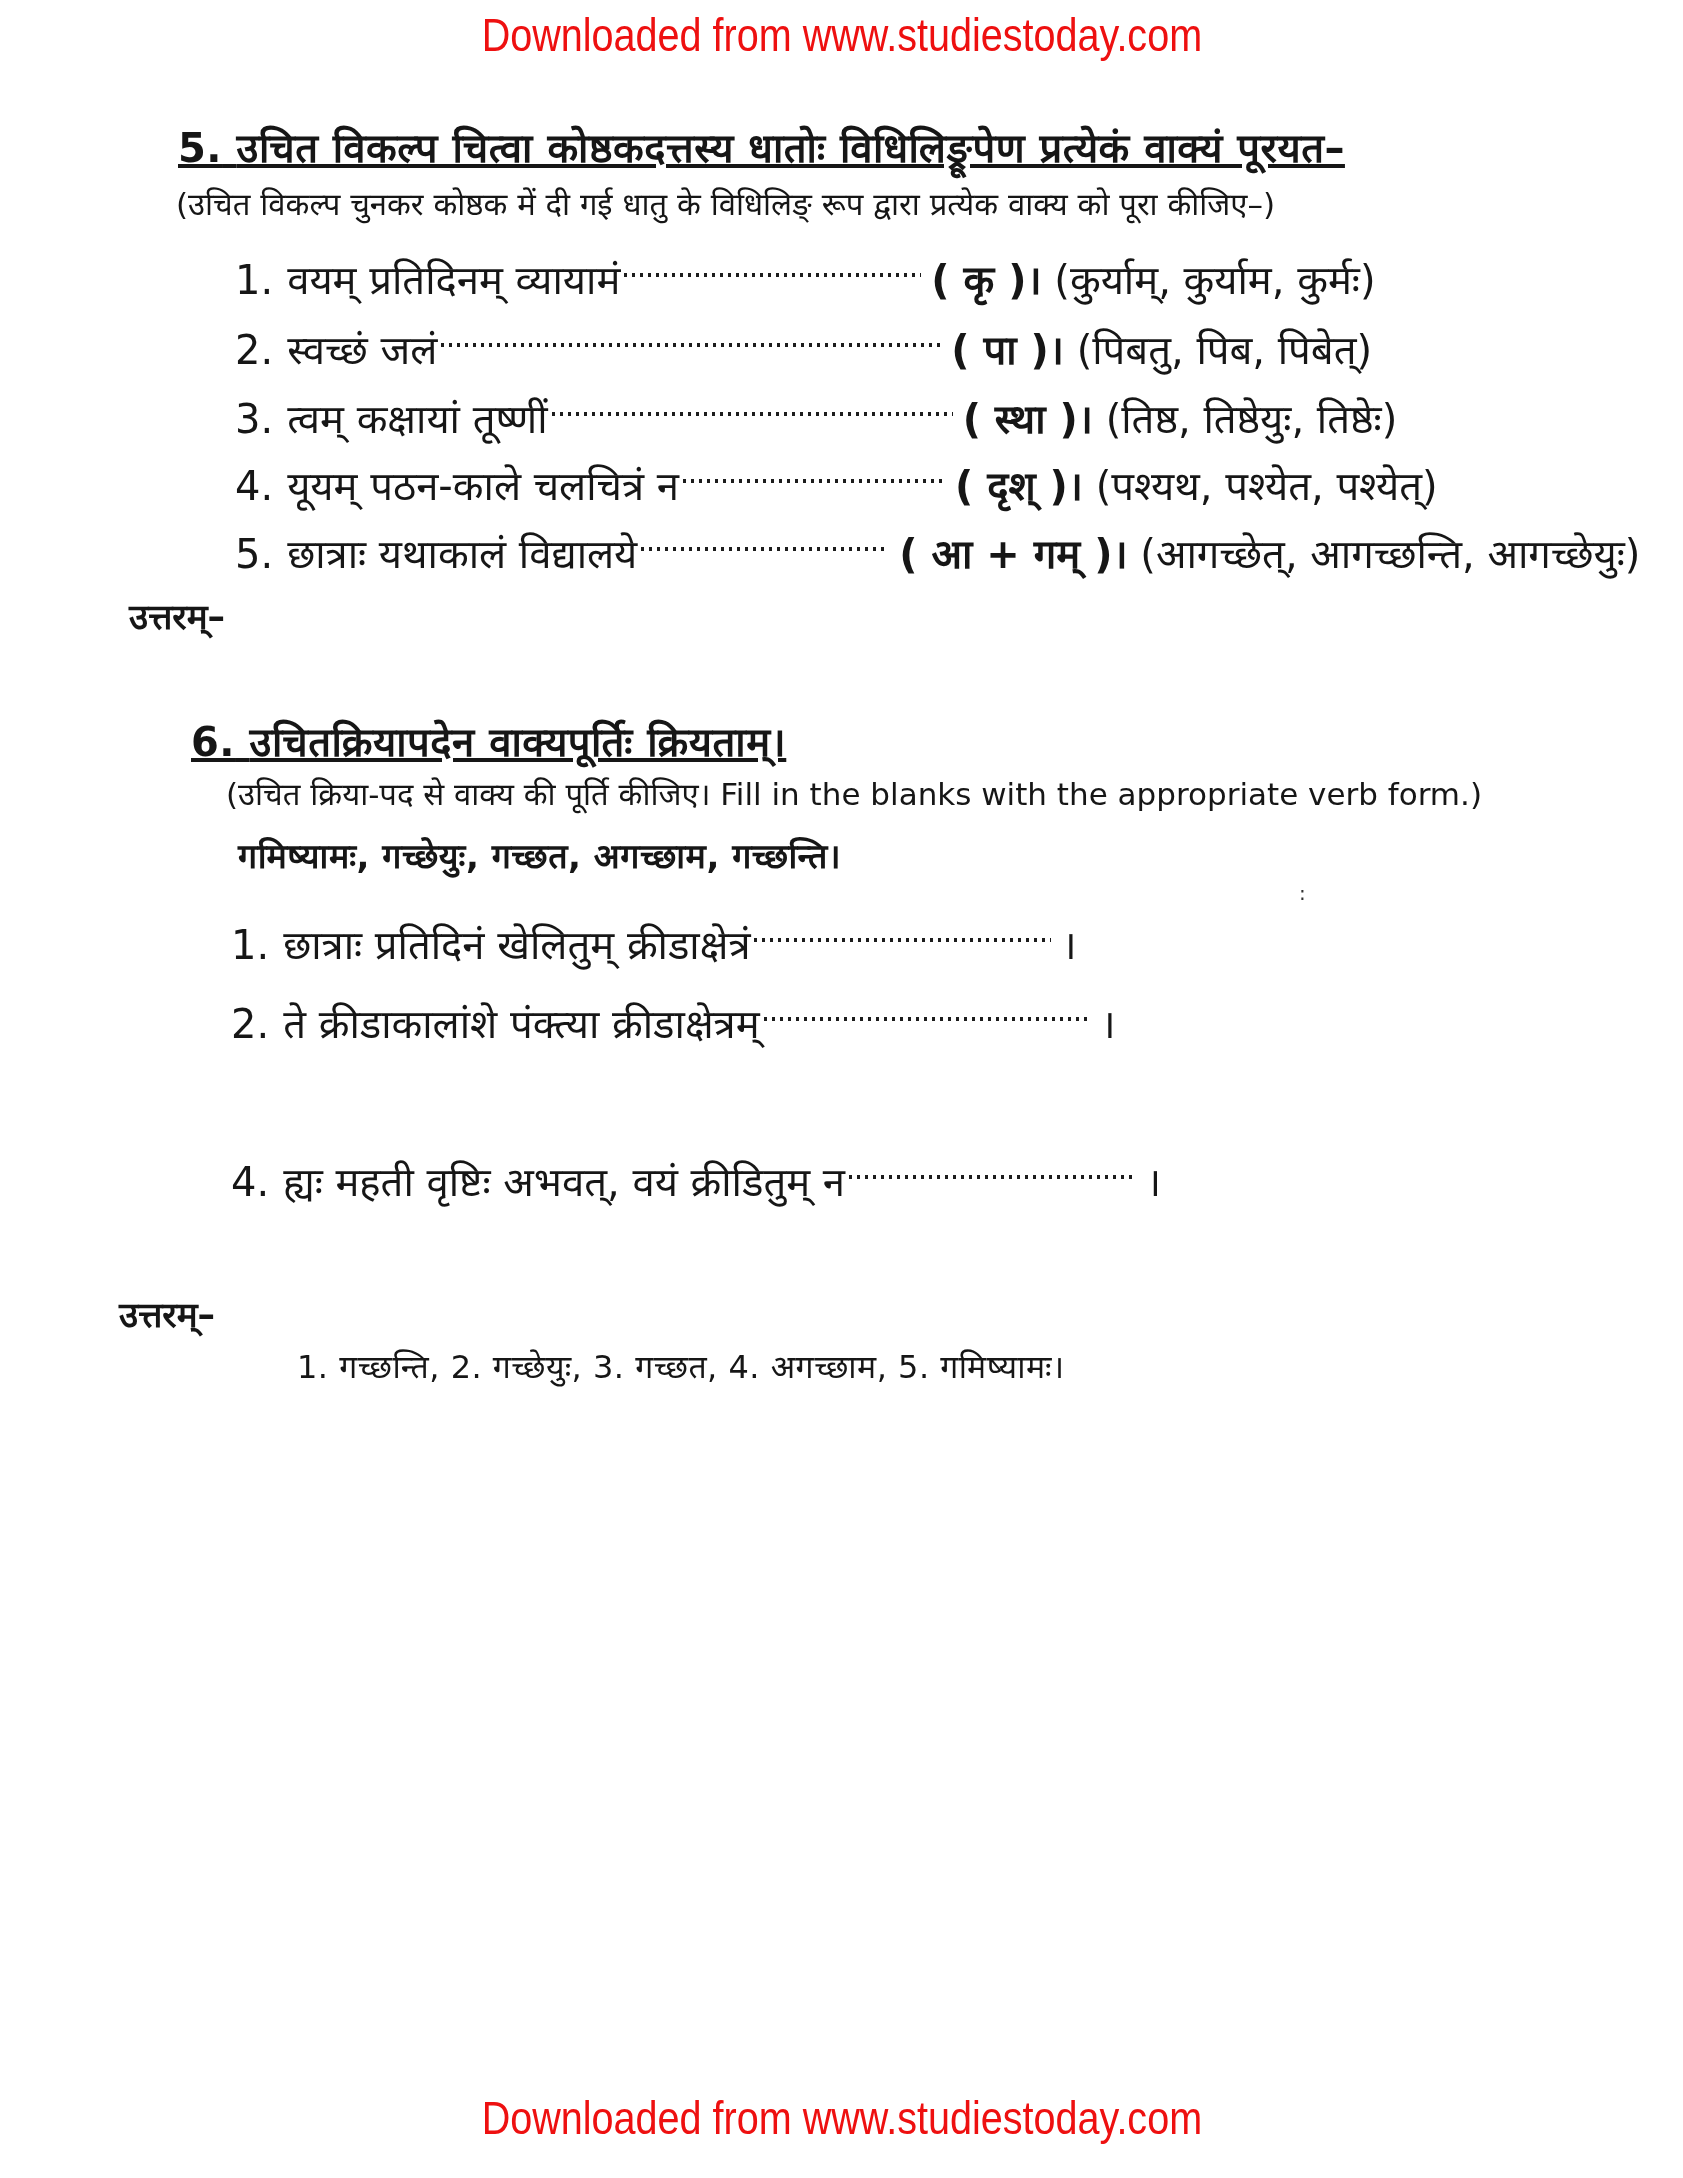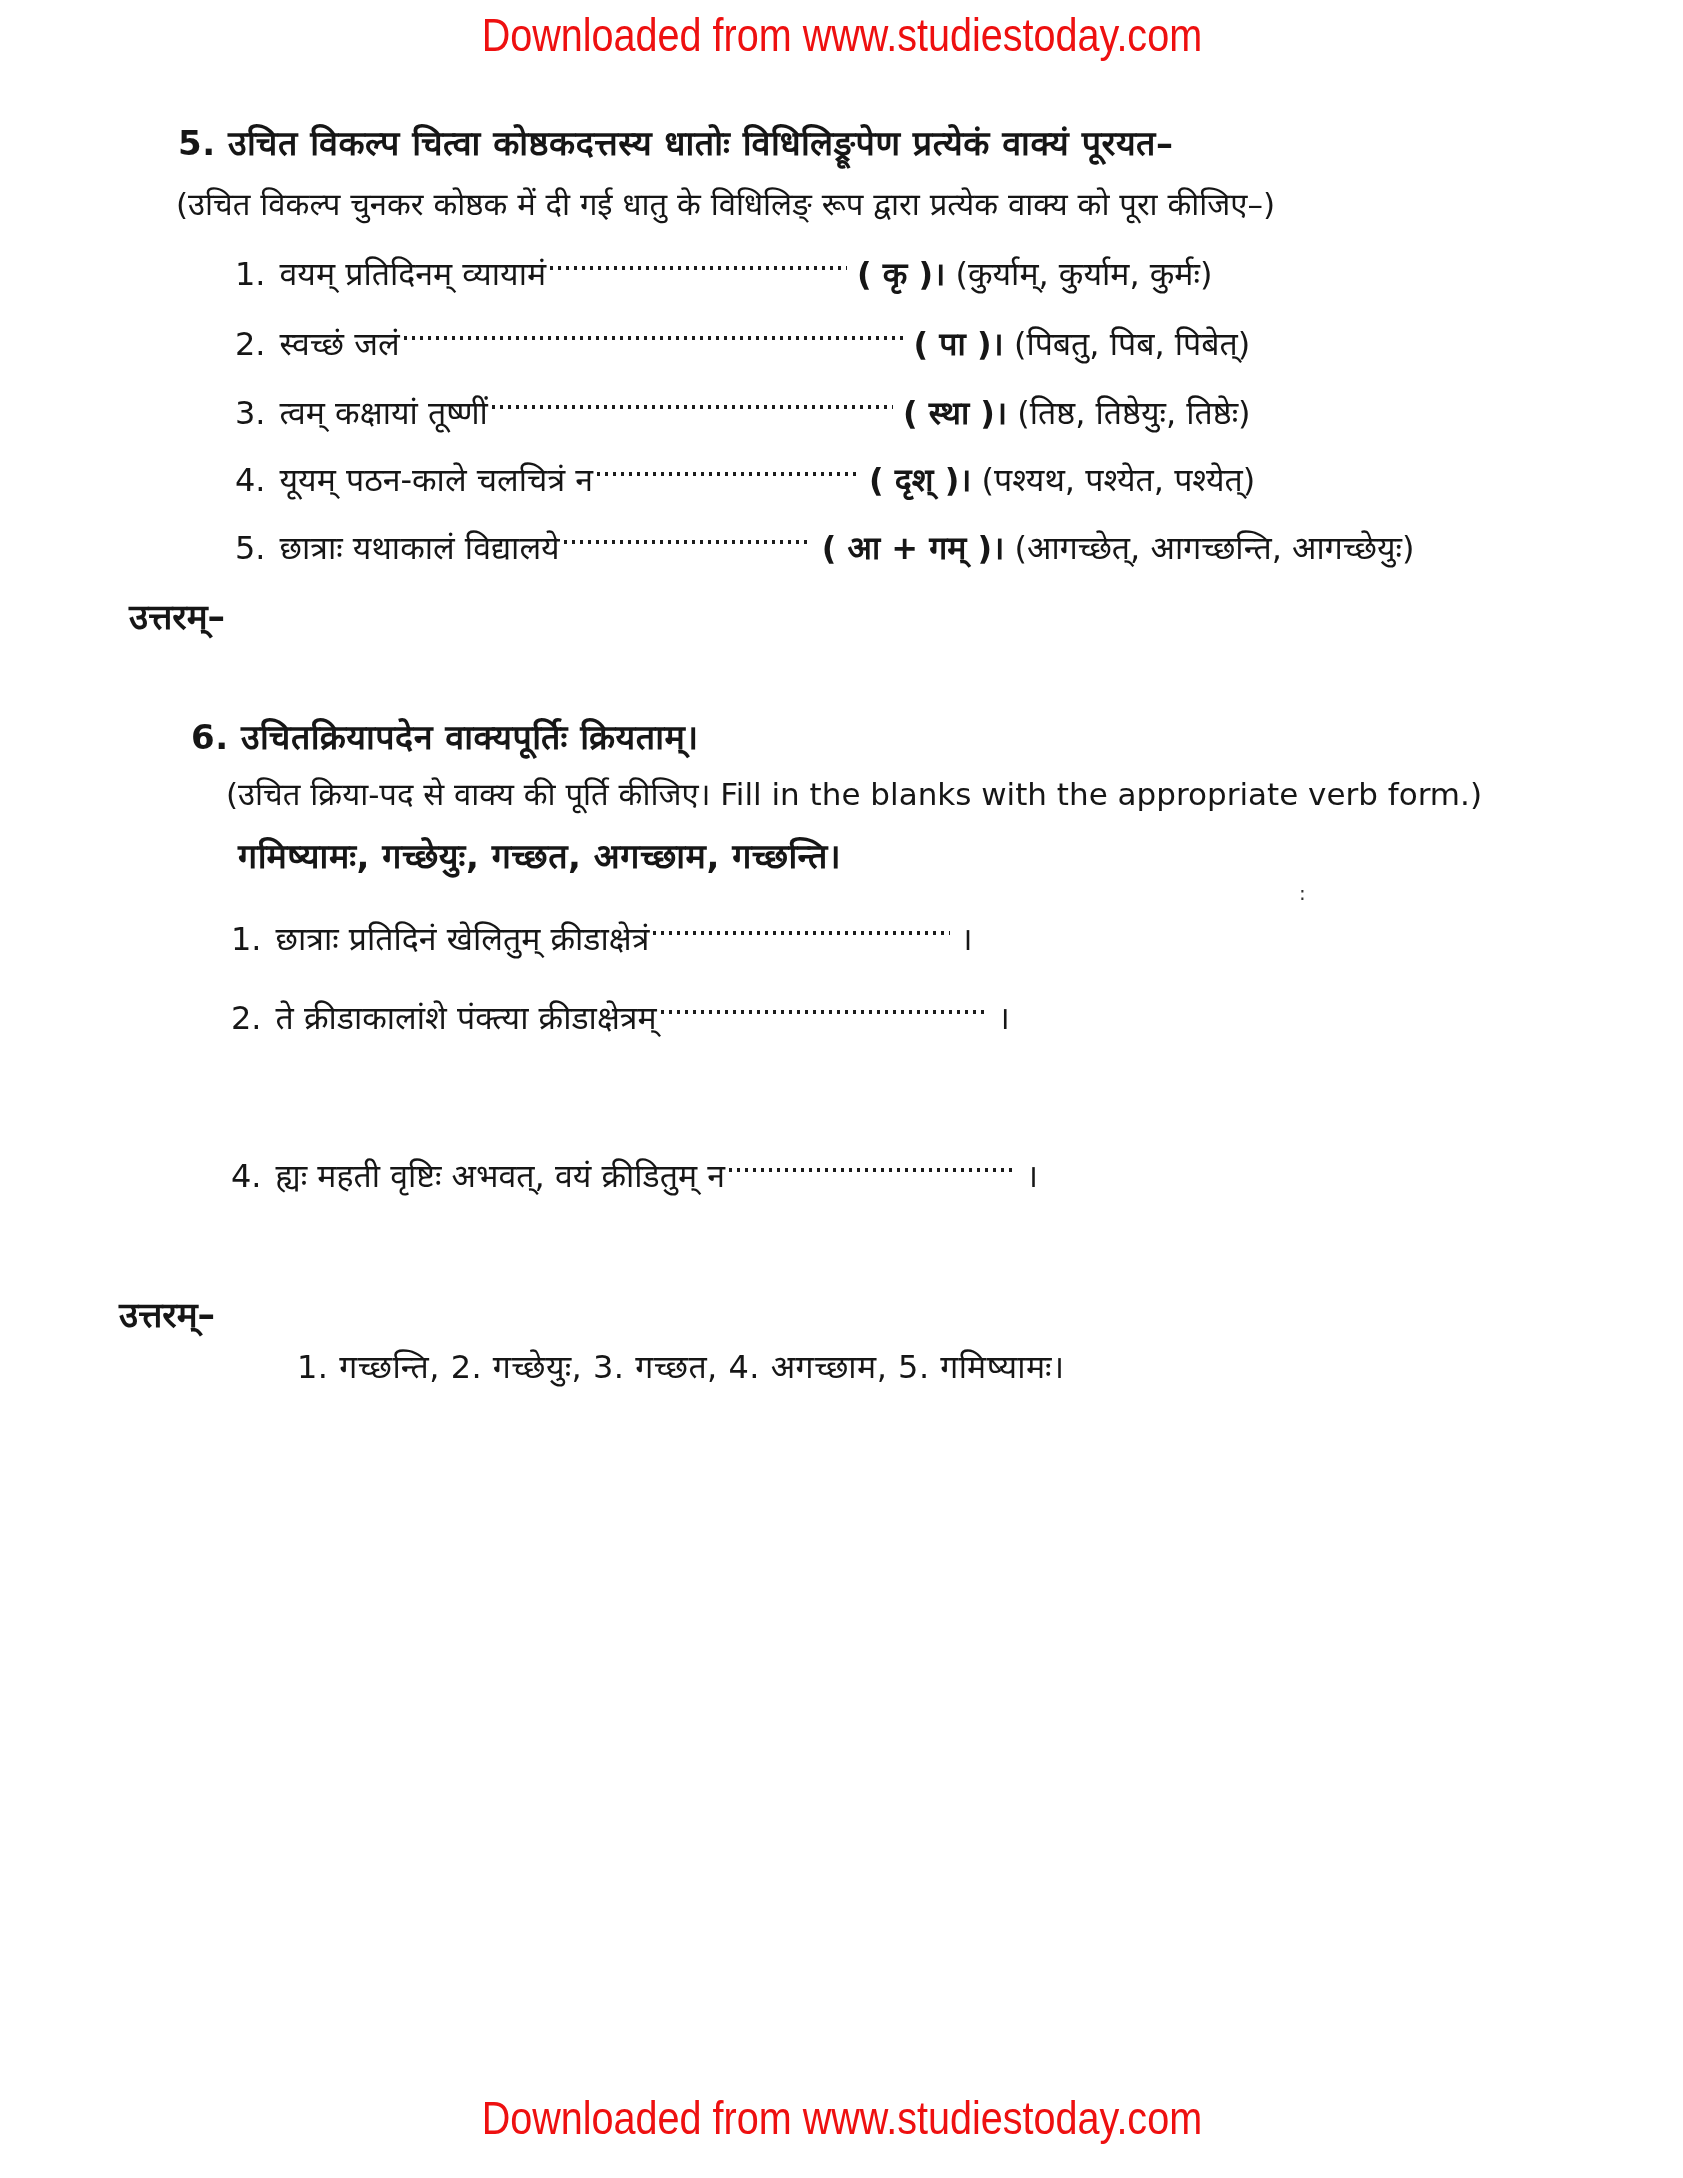--- a/index.html
+++ b/index.html
@@ -26,23 +26,23 @@
   .banner .squeeze{
     display:inline-block;
     transform:scaleX(0.86);
     transform-origin:center;
   }
   .banner-top{top:12px;}
   .banner-bottom{top:2095px;}
 
   .line{position:absolute;white-space:nowrap;}
 
-  .q-title{font-weight:700;font-size:34px;letter-spacing:0.5px;}
+  .q-title{font-weight:700;font-size:40px;letter-spacing:0.5px;text-decoration:underline;}
   .q-sub{font-size:31px;}
-  .item{font-size:32px;}
+  .item{font-size:40px;}
   .item .num{display:inline-block;margin-right:14px;}
   .bold{font-weight:700;}
   .answers-label{font-weight:700;font-size:35px;}
   .answers{font-size:32px;letter-spacing:0.5px;}
   .word-bank{font-weight:700;font-size:34px;letter-spacing:0.5px;}
 
   .dots{
     display:inline-block;
     height:4px;
     background:repeating-linear-gradient(to right,#1c1c1c 0 2.6px,transparent 2.6px 8px);

